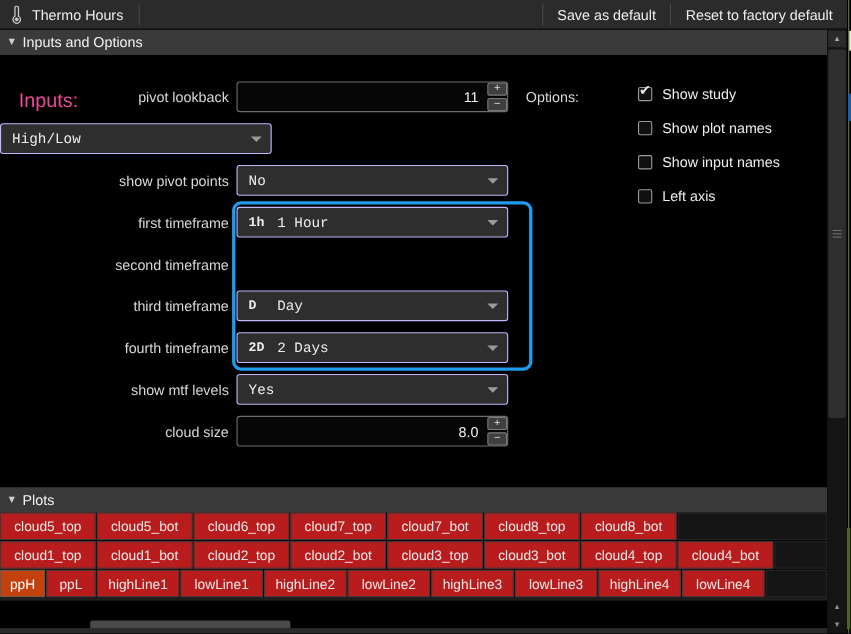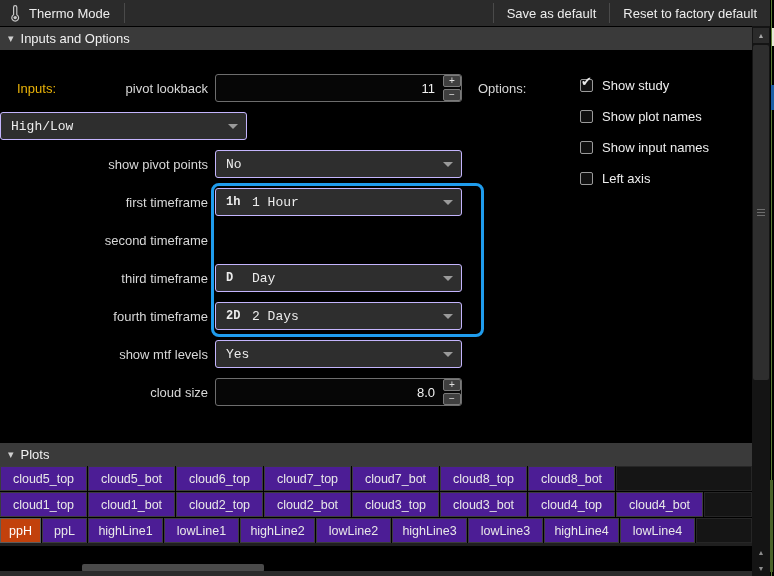--- a/index.html
+++ b/index.html
@@ -27,21 +27,21 @@
   .sec-header {
     position: absolute; left: 0; width: 752px; height: 23px;
     background: #3a3a3a; display: flex; align-items: center; font-size: 13px; color: #f2f2f2;
   }
   .sec-header .chev { color: #cfcfcf; font-size: 11px; margin: 0 7px 0 8px; line-height: 1; }
   .hdr-inputs { top: 27px; }
   .hdr-plots  { top: 443px; }
 
   
   .content { position: absolute; top: 50px; left: 0; width: 752px; height: 393px; background: #000; padding-top: 24px; }
-  .group-label { position: absolute; font-size: 13px; color: #eab308; }
+  .group-label { position: absolute; font-size: 18px; color: #ec4899; }
   .inputs-label { left: 17px; top: 31px; }
   .form-row { display: flex; align-items: center; height: 28px; margin-bottom: 10px; position: relative; z-index: 3; }
   .form-row .lbl { width: 215px; text-align: right; padding-right: 7px; font-size: 13px; color: #d8d8d8; }
   .ctl { width: 247px; height: 28px; position: relative; }
 
   .dropdown {
     width: 100%; height: 100%; background: #2e2e2e; border: 1px solid #c4b5fd;
     border-radius: 3px; display: flex; align-items: center; padding: 0 24px 0 10px;
     font-size: 13px; color: #ededed; cursor: default; font-family: Liberation Mono, monospace;
   }
@@ -76,21 +76,21 @@
     background: #101010; position: relative; cursor: default; flex: none;
   }
   .cbx .tick { display: none; position: absolute; left: 0px; top: -6px; color: #eaeaea; font-size: 13px; }
   .cbx.checked .tick { display: block; }
   .opt-row .opt-text { font-size: 13px; color: #ededed; text-align: right; }
 
   
   .tabs { position: absolute; left: 0; top: 466px; width: 752px; }
   .tab-row { display: flex; gap: 1px; margin-bottom: 1px; }
   .tab {
-    height: 25px; width: 87px; background: #4c1d95; border: 1px solid #3c3c3c;
+    height: 25px; width: 87px; background: #b91c1c; border: 1px solid #3c3c3c;
     display: flex; align-items: center; justify-content: center;
     font-size: 12.5px; color: #e8e8e8; cursor: default; flex: none;
   }
   .tab.sel { background: #c2410c; border-color: #5c5c5c; color: #fff; }
   .tab-fill { height: 25px; flex: 1; background: #151515; border: 1px solid #262626; }
 
   
   .row4-sliver { position: absolute; left: 0; top: 543px; width: 752px; height: 3px; background: #1f1f1f; }
   .hscroll-thumb { position: absolute; left: 82px; top: 564px; width: 182px; height: 8px; background: #4a4a4a; border-radius: 2px; }
   .bottom-strip { position: absolute; left: 0; top: 571px; width: 752px; height: 5px; background: #2b2b2b; }
@@ -117,21 +117,21 @@
 
 <div class="screen">
 
   <div class="titlebar">
     <span class="thermo">
       <svg width="12" height="17" viewBox="0 0 12 17">
         <path d="M4.6 2.2 a1.6 1.6 0 0 1 3.2 0 v7.6 a3.4 3.4 0 1 1 -3.2 0 z" fill="none" stroke="#c8c8c8" stroke-width="1.2"></path>
         <circle cx="6.2" cy="12.6" r="1.7" fill="#c8c8c8"></circle>
       </svg>
     </span>
-    <span class="title">Thermo Mode</span>
+    <span class="title">Thermo Hours</span>
     <span class="tb-sep"></span>
     <span class="tb-spacer"></span>
     <span class="tb-sep"></span>
     <span class="tb-btn">Save as default</span>
     <span class="tb-sep"></span>
     <span class="tb-btn">Reset to factory default</span>
   </div>
 
   <div class="sec-header hdr-inputs">
     <span class="chev">▾</span>

